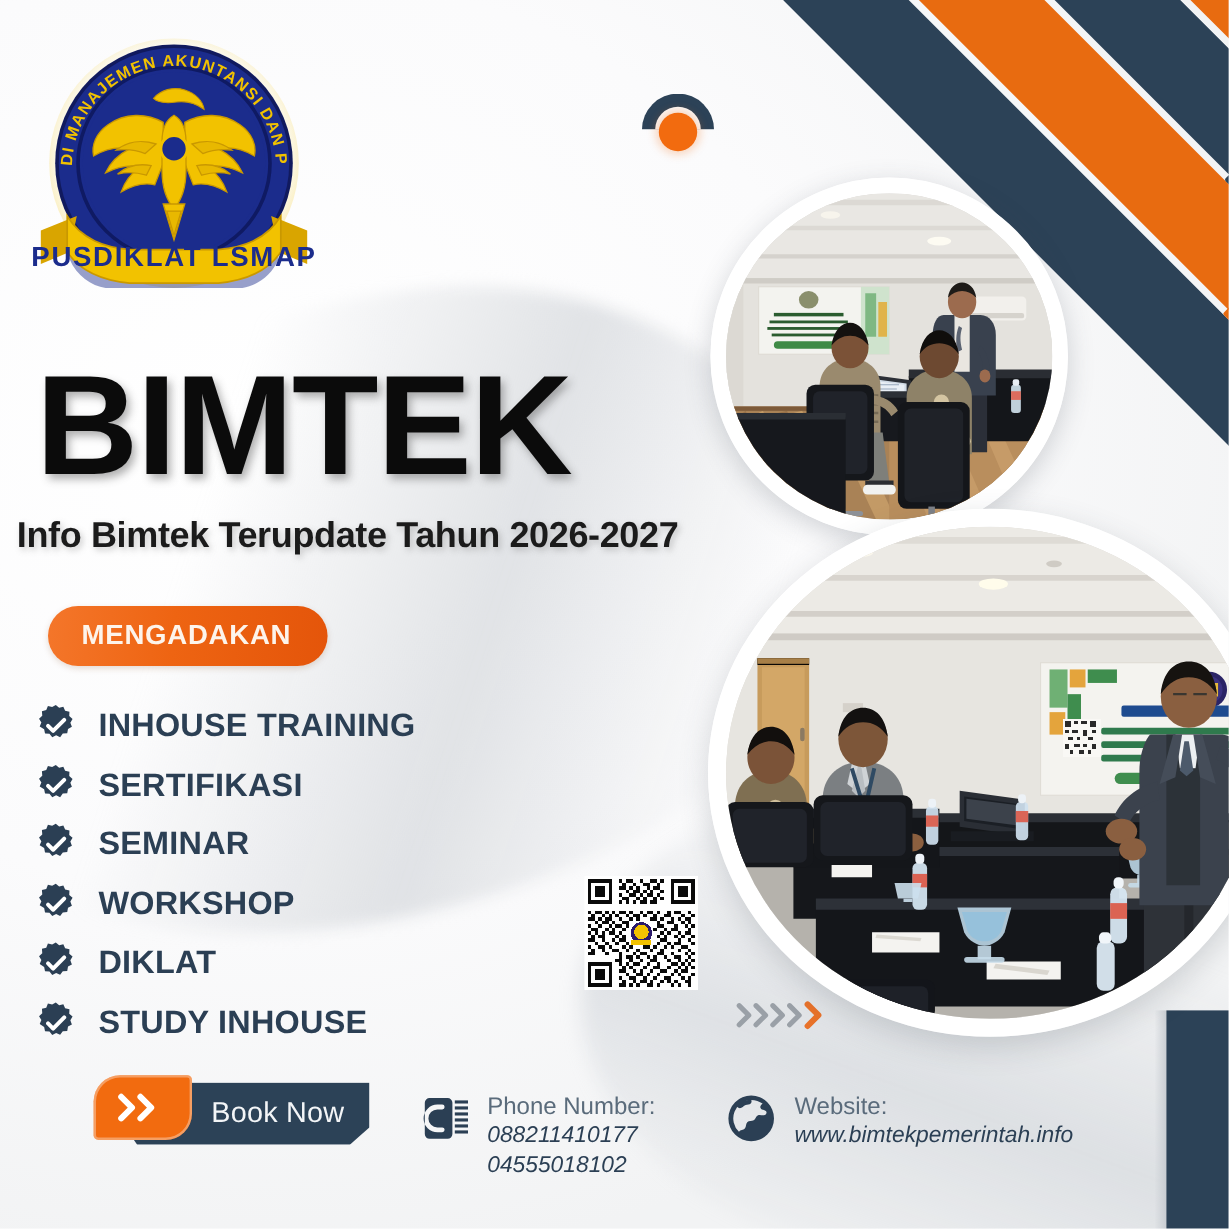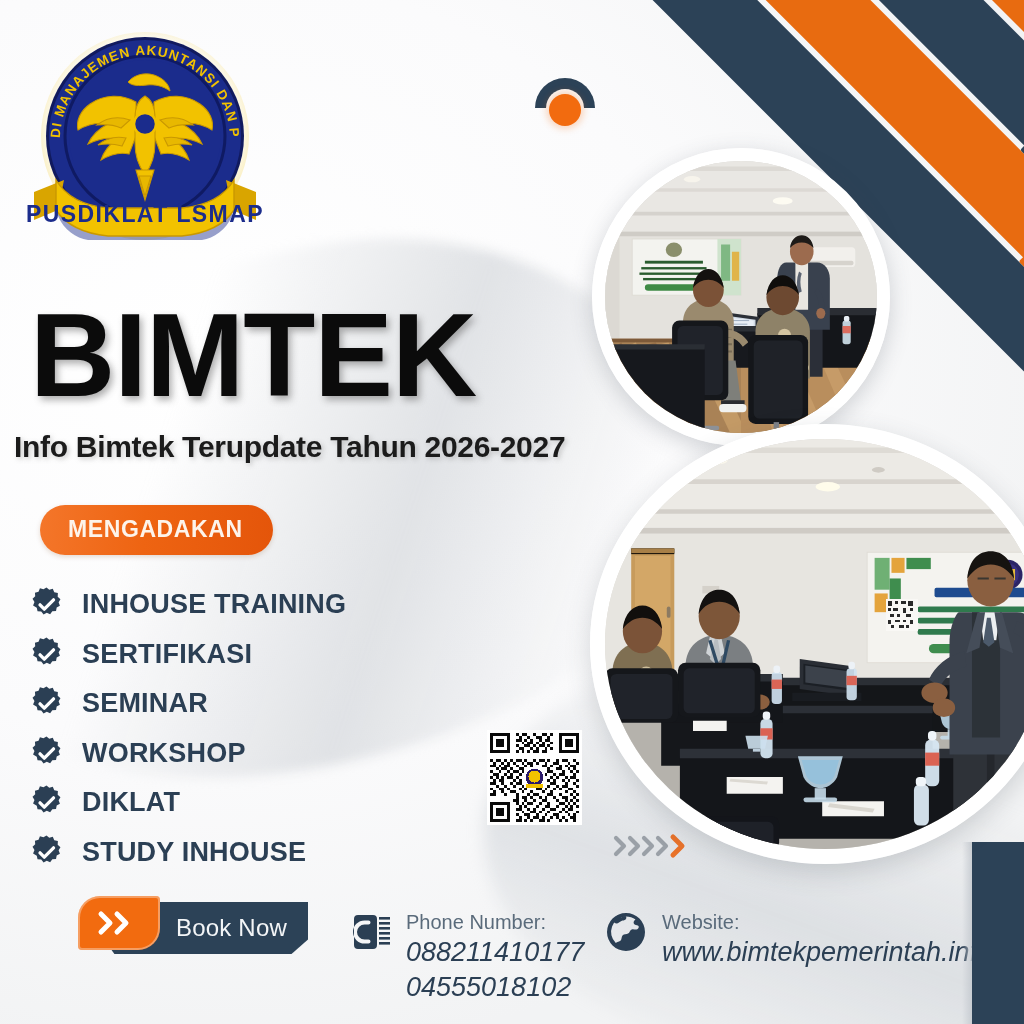--- a/index.html
+++ b/index.html
@@ -138,21 +138,21 @@
 
   
   .arrow-deco { position:absolute; left:612px; top:832px; width:82px; height:28px; }
   .arrow-deco svg { width:100%; height:100%; display:block; }
 
   
   .contact { position:absolute; display:flex; align-items:flex-start;margin-top:12px; }
   .contact-ico { flex:0 0 auto; margin-right:14px; }
   .contact-ico svg { display:block; }
   .c-label { font-size:20px; color:#5A6B7B; line-height:1.25; }
-  .c-value { font-size:27px; color:#2B3F54; font-style:italic; line-height:1.3; white-space:nowrap; }
+  .c-value { font-size:19px; color:#2B3F54; font-style:italic; line-height:1.3; white-space:nowrap; }
 
   .contact-phone { left:352px; top:898px; }
   .contact-web   { left:604px; top:898px; }
 
   
   .edge-bar {
     position:absolute; right:0; top:842px; width:52px; height:182px;
     background:#2C4257;
   }
   .edge-bar-shine {

